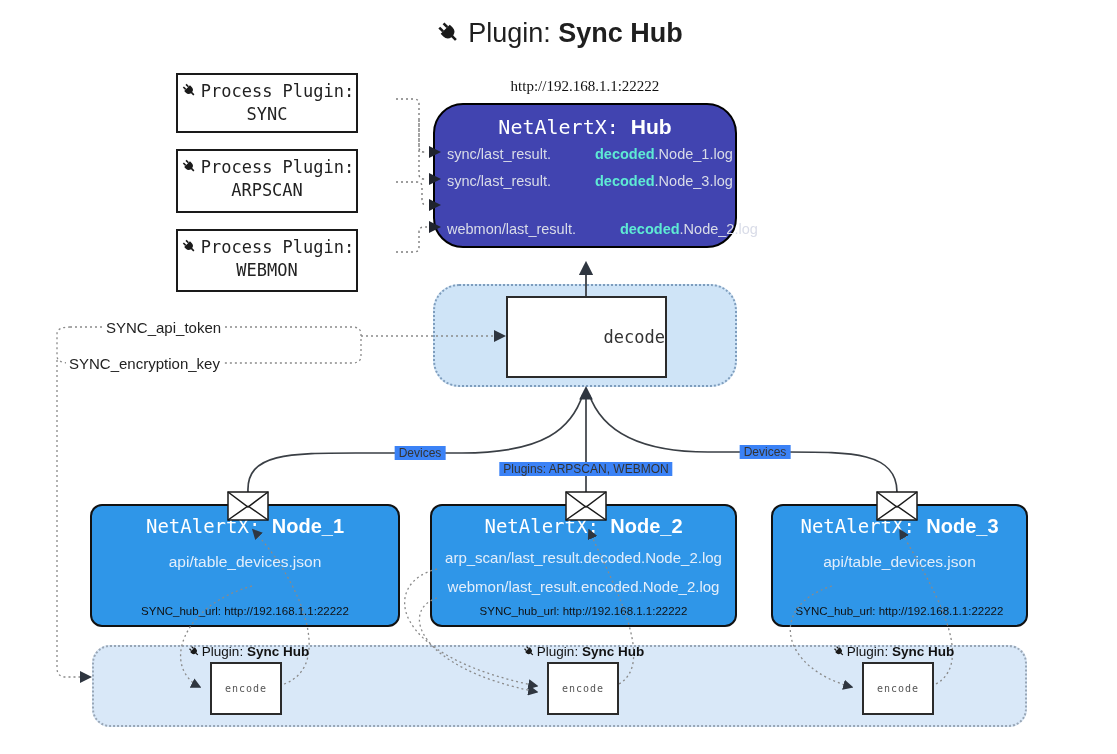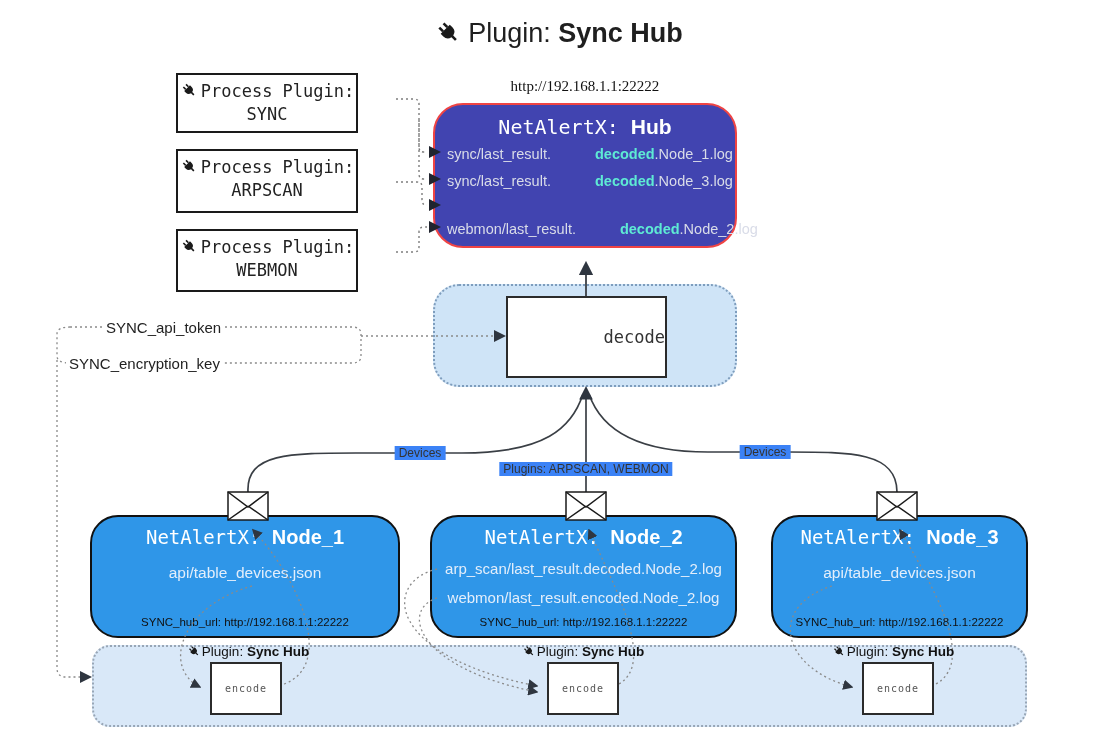--- a/index.html
+++ b/index.html
@@ -15,21 +15,21 @@
   
   .pbox{left:176px;width:182px;background:#fff;border:2px solid #1a1a1a;
         font-family:"DejaVu Sans Mono",monospace;font-size:17px;color:#222;
         text-align:center;padding-top:6px;box-sizing:border-box;}
   .pbox .plug{width:19px;height:19px;vertical-align:-3px;margin-right:2px;}
   .pbox .l2{margin-top:3px;}
 
   
   .hub-url{left:433px;width:304px;top:78px;text-align:center;font-size:15px;color:#111;font-family:Liberation Serif, serif;}
   .hub{left:433px;top:103px;width:304px;height:145px;background:#4144b0;
-       border:2px solid #ef4444;border-radius:30px;box-sizing:border-box;color:#fff;}
+       border:2px solid #000000;border-radius:30px;box-sizing:border-box;color:#fff;}
   .hub-title{text-align:center;margin-top:10px;font-size:20px;}
   .mono{font-family:"DejaVu Sans Mono",monospace;}
   .hub-title b{font-family:"Liberation Sans",sans-serif;font-size:21px;}
   .hub-file{position:absolute;left:12px;font-size:14.5px;color:#d9dce8;white-space:nowrap;}
   .hub-file b{color:#5eead4;margin-left:44px;}
 
   
   .decode-panel{left:433px;top:284px;width:304px;height:103px;background:#cfe4f7;
        border:2px dotted #7e9dbd;border-radius:26px;box-sizing:border-box;}
   .decode-box{left:506px;top:296px;width:161px;height:82px;background:#fff;
@@ -37,22 +37,22 @@
        justify-content:flex-end;font-family:"DejaVu Sans Mono",monospace;font-size:17px;color:#333;}
 
   
   .keylbl{background:#fff;padding:0 3px;font-size:15px;color:#222;white-space:nowrap;z-index:4;}
 
   
   .edgelbl{background:#3b82f6;padding:0 4px;font-size:12px;color:#333;white-space:nowrap;
            transform:translate(-50%,-50%);z-index:4;}
 
   
-  .node{top:515px;height:123px;background:#2f96e8;border:2px solid #111;
-        border-radius:28px;box-sizing:border-box;color:#fff;}
+  .node{top:504px;height:123px;background:#2f96e8;border:2px solid #111;
+        border-radius:12px;box-sizing:border-box;color:#fff;}
   .node-title{text-align:center;margin-top:9px;font-size:19px;white-space:nowrap;}
   .node-title b{font-family:"Liberation Sans",sans-serif;font-size:20px;}
   .node-file{position:absolute;left:0;right:0;text-align:center;font-size:15.5px;
              color:#e3eefb;white-space:nowrap;}
   .node-url{position:absolute;left:0;right:0;bottom:8px;text-align:center;
             font-size:11.5px;color:#111;}
 
   
   .band{left:92px;top:645px;width:935px;height:82px;background:#d9e8f8;
         border:2px dotted #98a6b6;border-radius:18px;box-sizing:border-box;}

